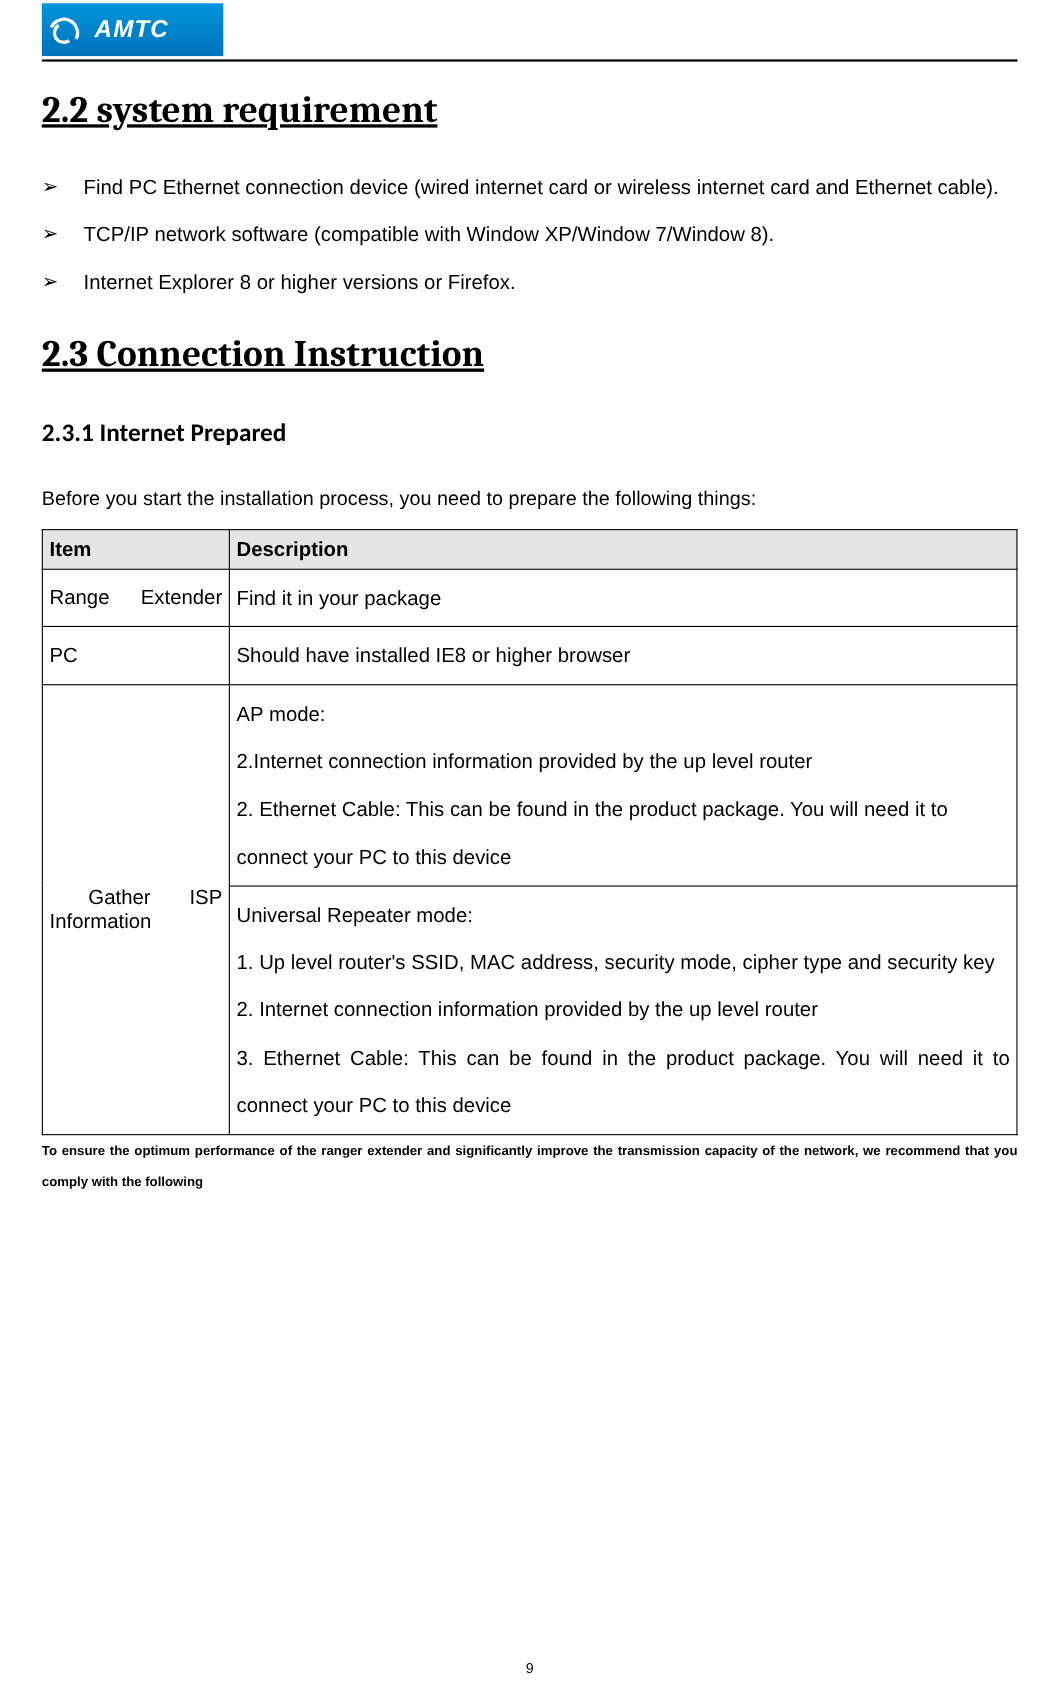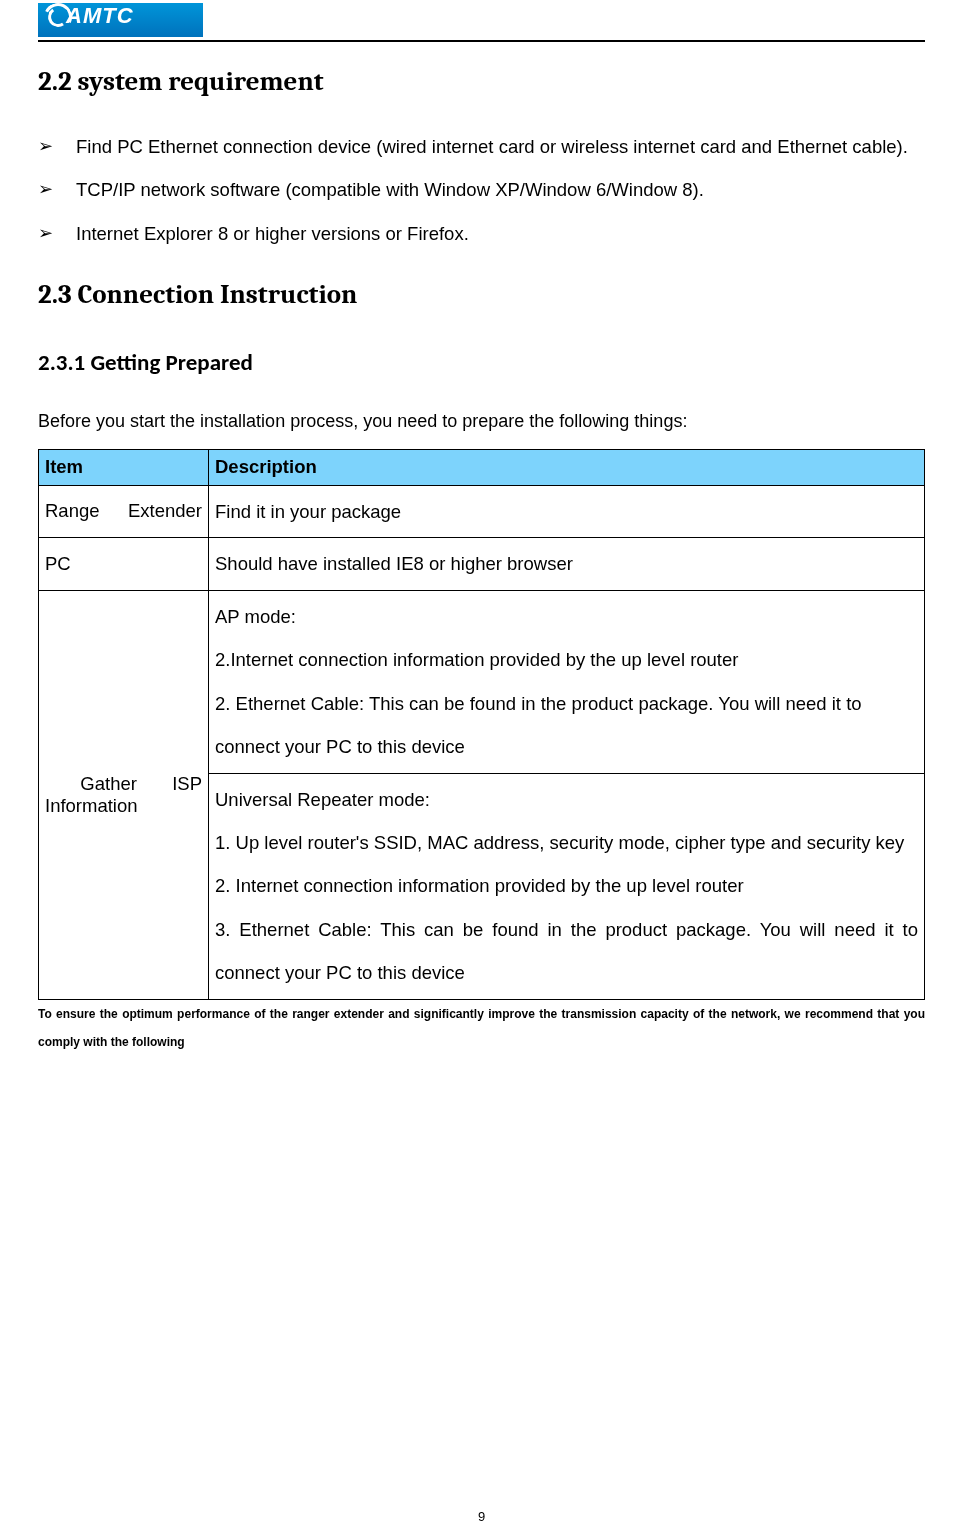--- a/index.html
+++ b/index.html
@@ -11,26 +11,26 @@
   }
   .page {
     width: 963px;
     height: 1535px;
     margin: 0 auto;
     position: relative;
     padding: 0 38px;
   }
   .logo-bar {
     width: 165px;
-    height: 34px;
+    height: 48px;
     background: linear-gradient(to bottom, #0095d9 0%, #0072bc 100%);
     display: flex;
-    align-items: flex-start;
+    align-items: center;
     padding: 0 6px;
-    gap: 0;
+    gap: 20px;
     margin-top: 3px;
   }
   .logo-swirl {
     width: 22px; height: 22px;
     position: relative;
     flex-shrink: 0;
   }
   .logo-swirl::before {
     content: "";
     position: absolute;
@@ -62,22 +62,23 @@
     font-family: Arial, sans-serif;
   }
   .header-rule {
     border: none;
     border-top: 2px solid #000;
     margin: 3px 0 0 0;
   }
   h2.section {
     font-family: Cambria, Georgia, serif;
     font-weight: 700;
-    font-size: 27px;
+    font-size: 34px;
     margin: 24px 0 28px 0;
+    text-decoration: underline;
   }
   h3.subsection {
     font-family: Calibri, Arial, sans-serif;
     font-weight: 700;
     font-size: 23px;
     margin: 38px 0 24px 0;
   }
   ul.arrows {
     list-style: none;
     padding: 0;
@@ -107,21 +108,21 @@
     width: 100%;
     font-size: 18.5px;
   }
   table.prep td, table.prep th {
     border: 1px solid #000;
     text-align: left;
     vertical-align: middle;
     padding: 0 6px;
   }
   table.prep th {
-    background: #7dd3fc;
+    background: #e5e5e5;
     font-weight: 700;
     height: 36px;
   }
   table.prep td.item-col {
     width: 170px;
     text-align: justify;
     text-align-last: justify;
   }
   table.prep td.desc-col {
     line-height: 2.35;
@@ -153,27 +154,27 @@
   <div class="logo-bar">
     <span class="logo-swirl"></span>
     <span class="logo-text">AMTC</span>
   </div>
   <hr class="header-rule">
 
   <h2 class="section">2.2 system requirement</h2>
 
   <ul class="arrows">
     <li>Find PC Ethernet connection device (wired internet card or wireless internet card and Ethernet cable).</li>
-    <li>TCP/IP network software (compatible with Window XP/Window 6/Window 8).</li>
+    <li>TCP/IP network software (compatible with Window XP/Window 7/Window 8).</li>
     <li>Internet Explorer 8 or higher versions or Firefox.</li>
   </ul>
 
   <h2 class="section">2.3 Connection Instruction</h2>
 
-  <h3 class="subsection">2.3.1 Getting Prepared</h3>
+  <h3 class="subsection">2.3.1 Internet Prepared</h3>
 
   <p class="body">Before you start the installation process, you need to prepare the following things:</p>
 
   <table class="prep">
     <tbody>
         <tr>
       <th>Item</th>
       <th>Description</th>
     </tr>
     <tr>

